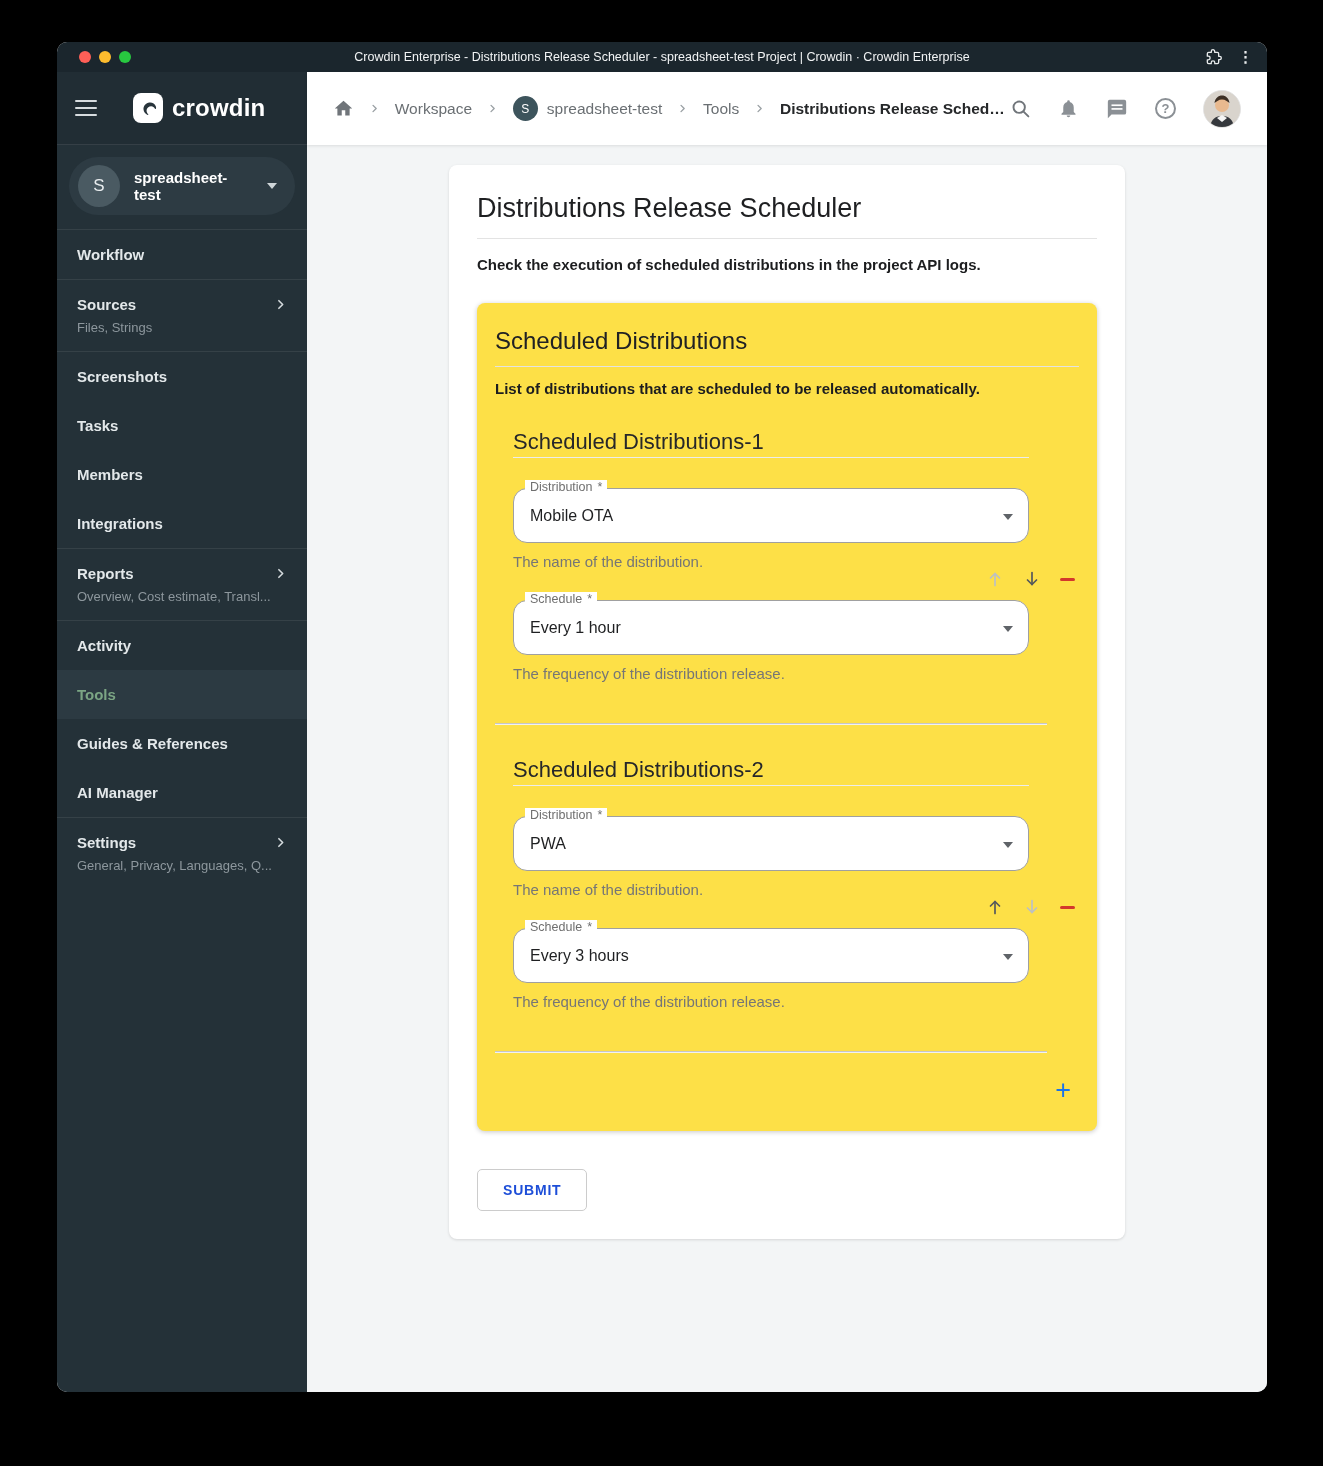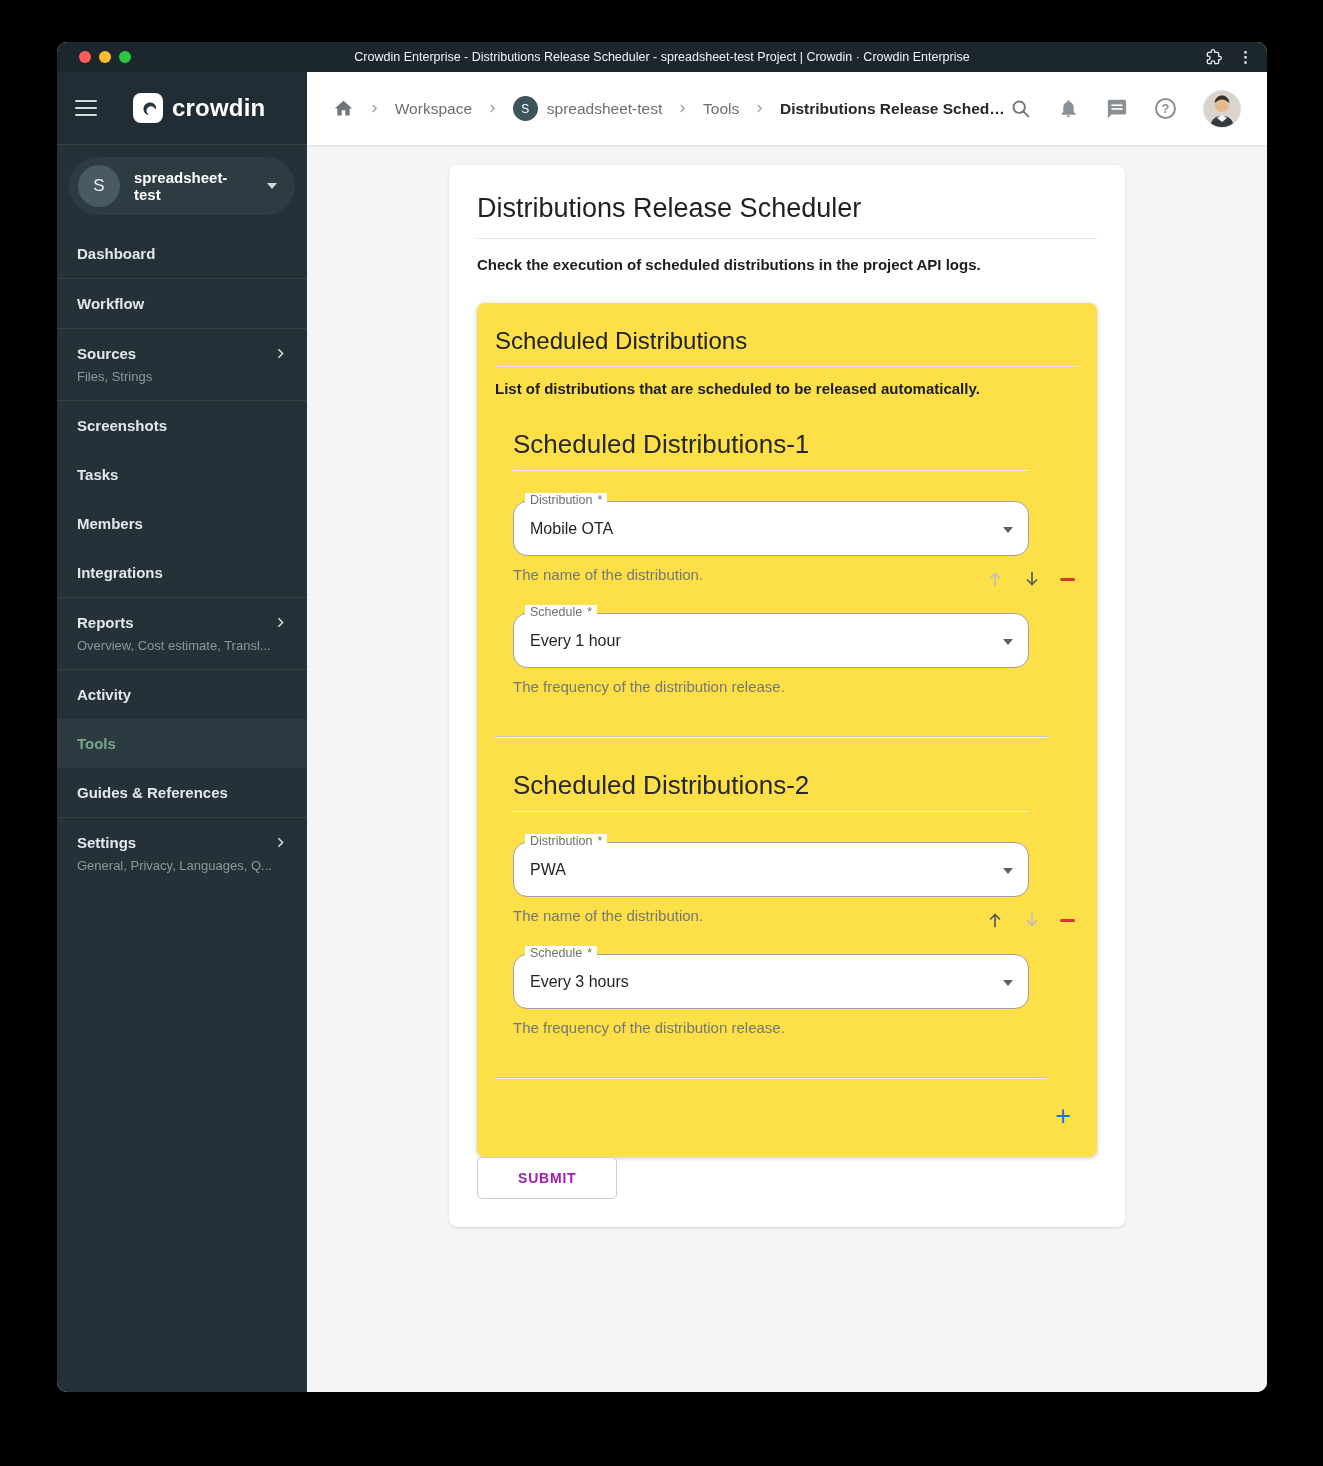--- a/index.html
+++ b/index.html
@@ -79,21 +79,21 @@
                 border-bottom:1px solid #e3e3e3; }
   .page-sub { margin-top:17px; font-size:15px; font-weight:700; color:#1c1d1f; }
 
   .panel { margin-top:30px; background:#fde047; border-radius:8px; padding:24px 18px 26px;
            box-shadow:0 1px 5px rgba(0,0,0,0.22); }
   .panel-title { font-size:24px; font-weight:400; color:#202124; padding-bottom:11px;
                  border-bottom:1px solid #e3e3e3; }
   .panel-sub { margin-top:13px; font-size:15px; font-weight:700; color:#1c1d1f; }
 
   .group { margin:32px 0 0 18px; position:relative; }
-  .group-title { font-size:26px; font-weight:400; color:#26272a; padding-bottom:10px;
+  .group-title { font-size:22px; font-weight:400; color:#26272a; padding-bottom:2px;
                  border-bottom:1px solid #ececec; width:516px;margin-top:20px; }
   .field { margin-top:30px; width:516px; }
   .select-box { position:relative; height:55px; border:1px solid #a0a0a0; border-radius:14px;
                 background:#fff; display:flex; align-items:center; padding:0 44px 0 16px; cursor:pointer; }
   .float-label { position:absolute; top:-9px; left:11px; background:#fff; padding:0 5px;
                  font-size:12.5px; color:#6f6f6f; display:flex; gap:5px; }
   .select-value { font-size:16px; color:#1f2022; }
   .select-caret { position:absolute; right:15px; top:50%; margin-top:-2px; width:0; height:0;
                   border-left:5px solid transparent; border-right:5px solid transparent;
                   border-top:6px solid #5f6368; }
@@ -102,23 +102,23 @@
   .row-actions { position:absolute; top:141px; right:4px; display:flex; align-items:center; gap:19px; }
   .icon-btn { cursor:pointer; display:flex; align-items:center; }
   .minus-bar { width:15px; height:3px; border-radius:2px; background:#d3382c; display:block; }
 
   .group-hr { margin-top:41px; width:552px; height:2px; border:0;
               border-top:1px solid #c6c6c6; border-bottom:1px solid #f1f1f1; }
 
   .add-row { margin:28px 8px 6px 0; display:flex; justify-content:flex-end; }
   .plus-btn { color:#1a73e8; font-size:27px; font-weight:400; line-height:18px; cursor:pointer; }
 
-  .submit-btn { display:inline-block; background:#fff; border:1px solid #cccccc;
-                border-radius:5px; padding:12px 40px; font-family:"Liberation Sans", sans-serif;
-                font-size:14px; font-weight:700; letter-spacing:0.8px; color:#a21caf; cursor:pointer; }
+  .submit-btn { margin-top:38px; display:inline-block; background:#fff; border:1px solid #cccccc;
+                border-radius:5px; padding:12px 25px; font-family:"Liberation Sans", sans-serif;
+                font-size:14px; font-weight:700; letter-spacing:0.8px; color:#1d4ed8; cursor:pointer; }
 </style>
 </head>
 <body>
 
 <div class="stage">
   <div class="window">
 
     <div class="titlebar">
       <div class="traffic">
         <span style="background:#ff5f57"></span>
@@ -155,25 +155,20 @@
           </div>
         </div>
 
         <div class="project-pill">
           <span class="project-avatar">S</span>
           <span class="project-name">spreadsheet-test</span>
           <span class="caret-down"></span>
         </div>
 
         <div class="nav">
-          <div class="nav-item">
-            <div class="nav-line">
-                <span class="nav-label">Dashboard</span>
-              </div>
-          </div>
           <div class="nav-divider"></div>
           <div class="nav-item">
             <div class="nav-line">
                 <span class="nav-label">Workflow</span>
               </div>
           </div>
           <div class="nav-divider"></div>
           <div class="nav-item">
             <div class="nav-line">
                 <span class="nav-label">Sources</span>
@@ -221,20 +216,25 @@
               </div>
           </div>
           <div class="nav-item active">
             <div class="nav-line">
                 <span class="nav-label">Tools</span>
               </div>
           </div>
           <div class="nav-item">
             <div class="nav-line">
                 <span class="nav-label">Guides &amp; References</span>
+              </div>
+          </div>
+          <div class="nav-item">
+            <div class="nav-line">
+                <span class="nav-label">AI Manager</span>
               </div>
           </div>
           <div class="nav-divider"></div>
           <div class="nav-item">
             <div class="nav-line">
                 <span class="nav-label">Settings</span>
               <svg class="chev-right" width="13" height="13" viewBox="0 0 24 24" fill="none" stroke="#d4dadd" stroke-width="3" stroke-linecap="round" stroke-linejoin="round">
                   <polyline points="9 5 16 12 9 19"></polyline>
                 </svg>
             </div>

